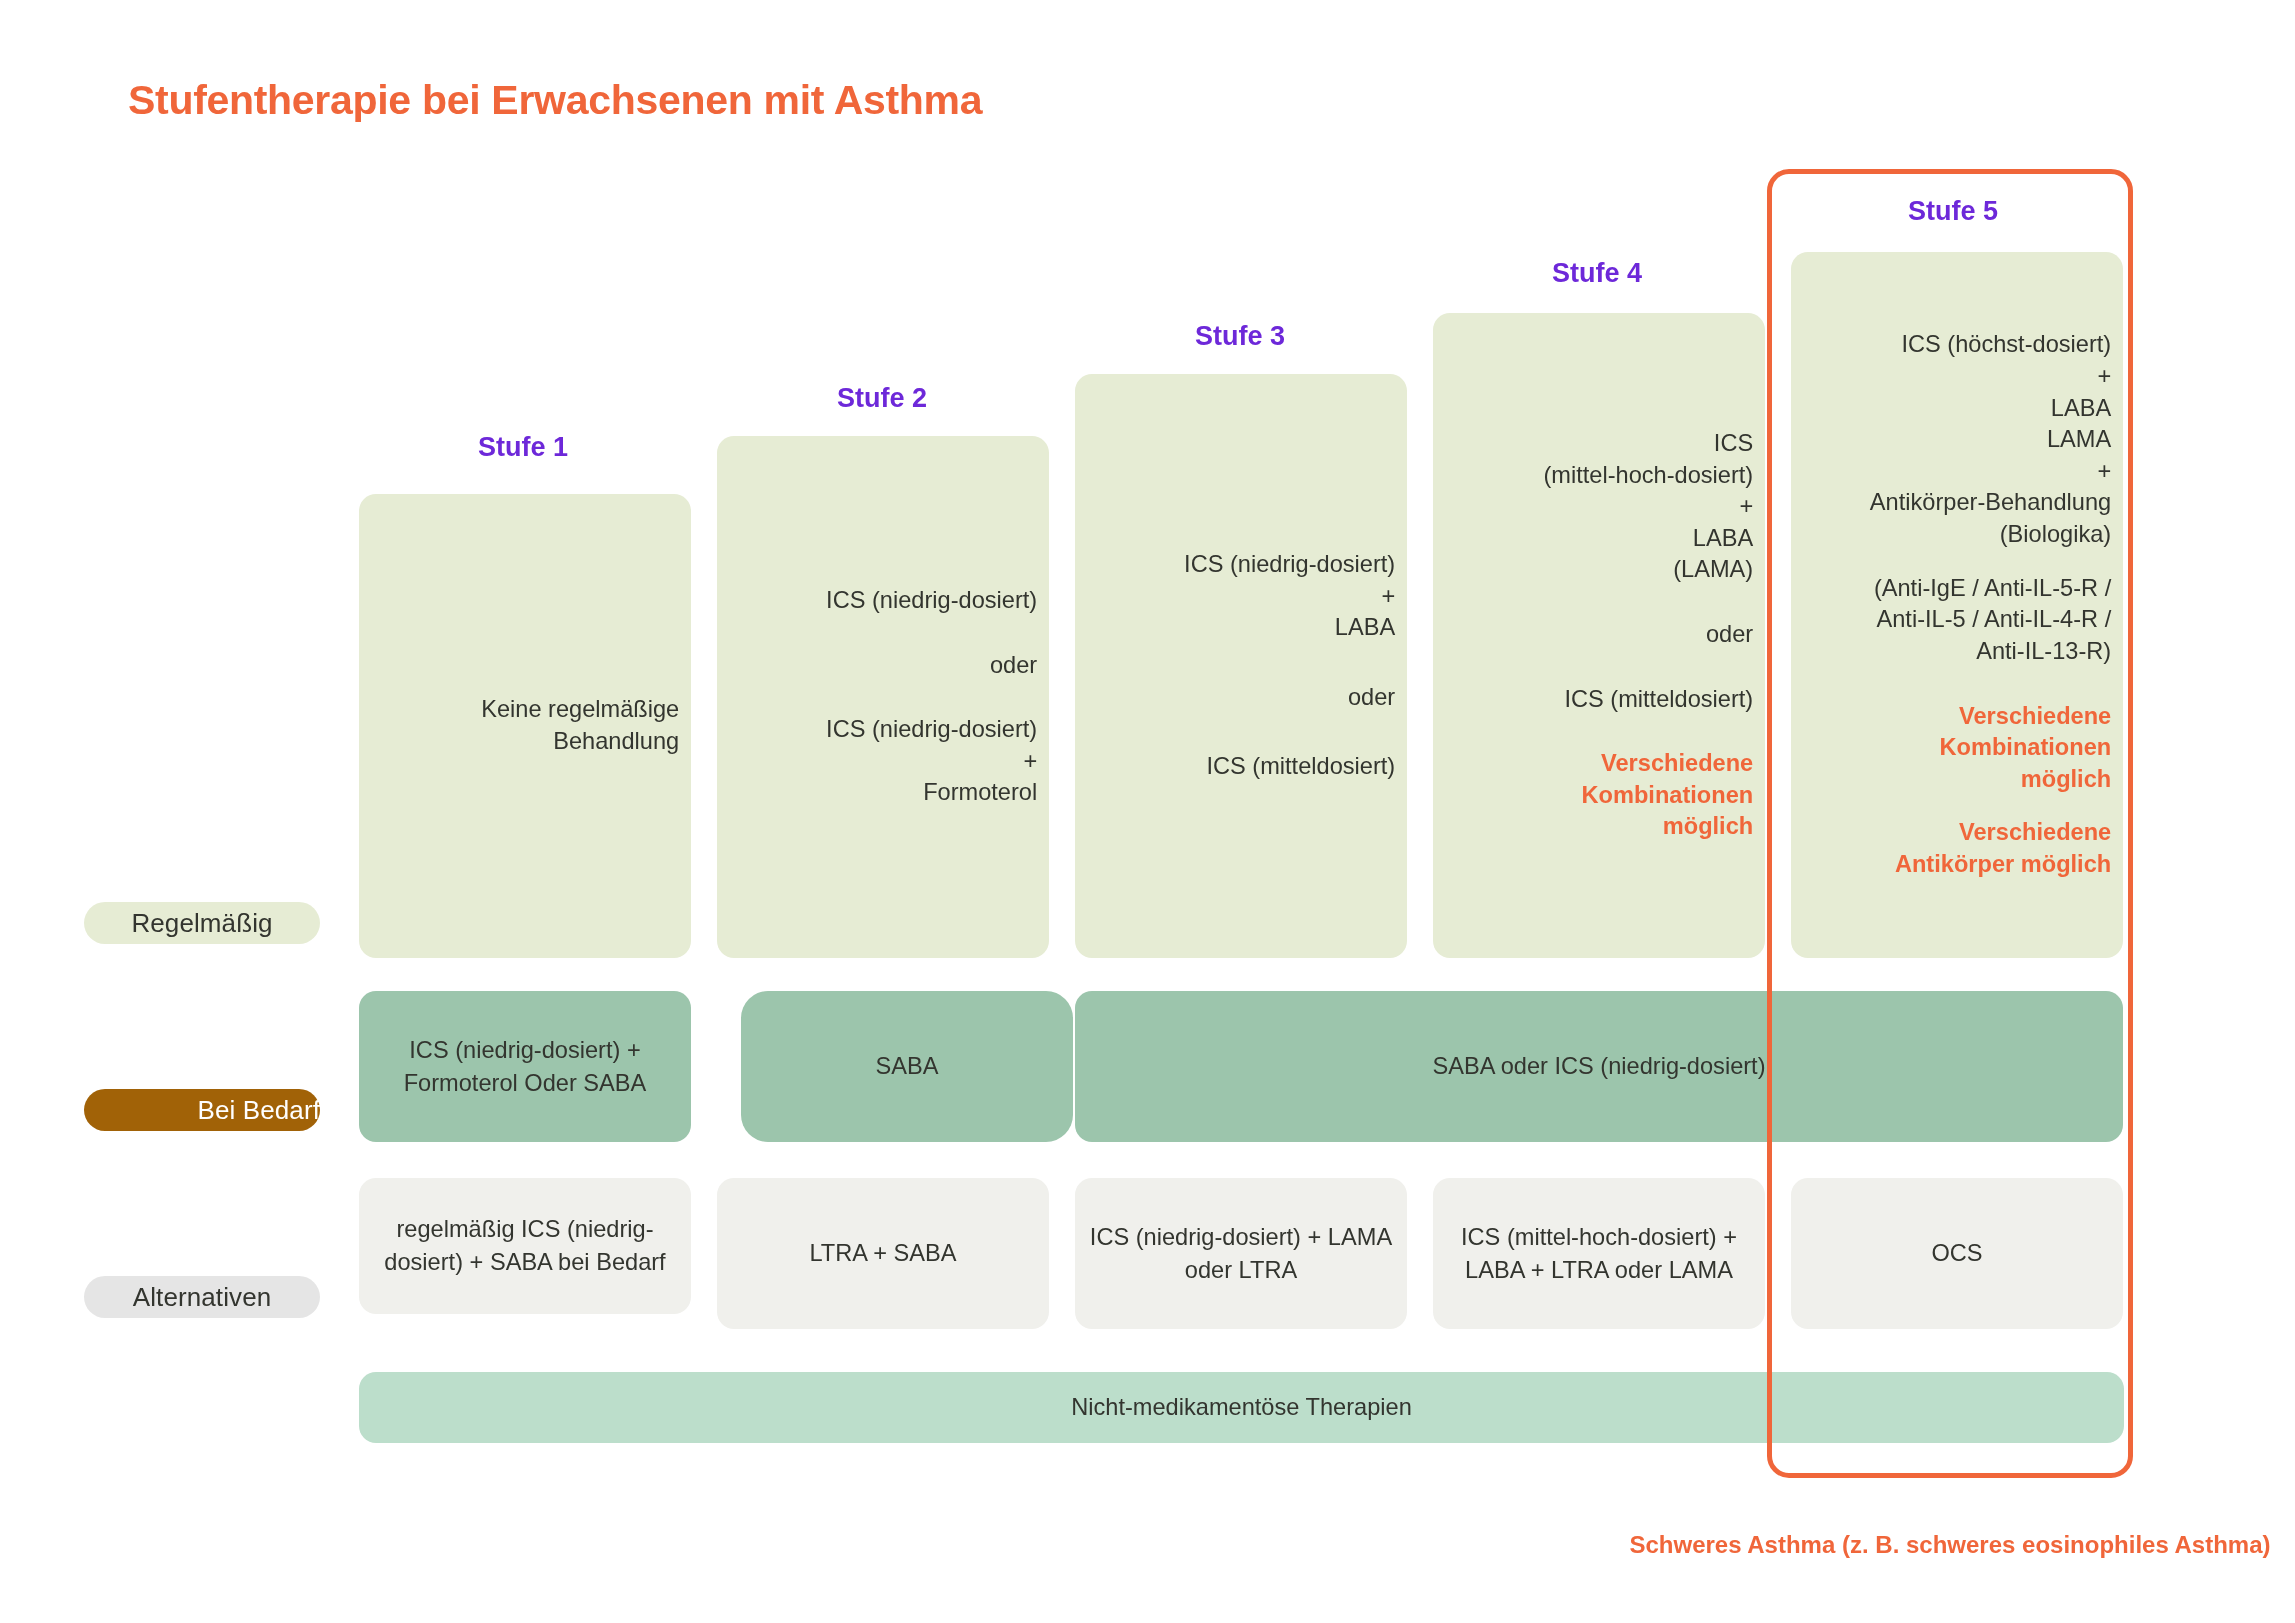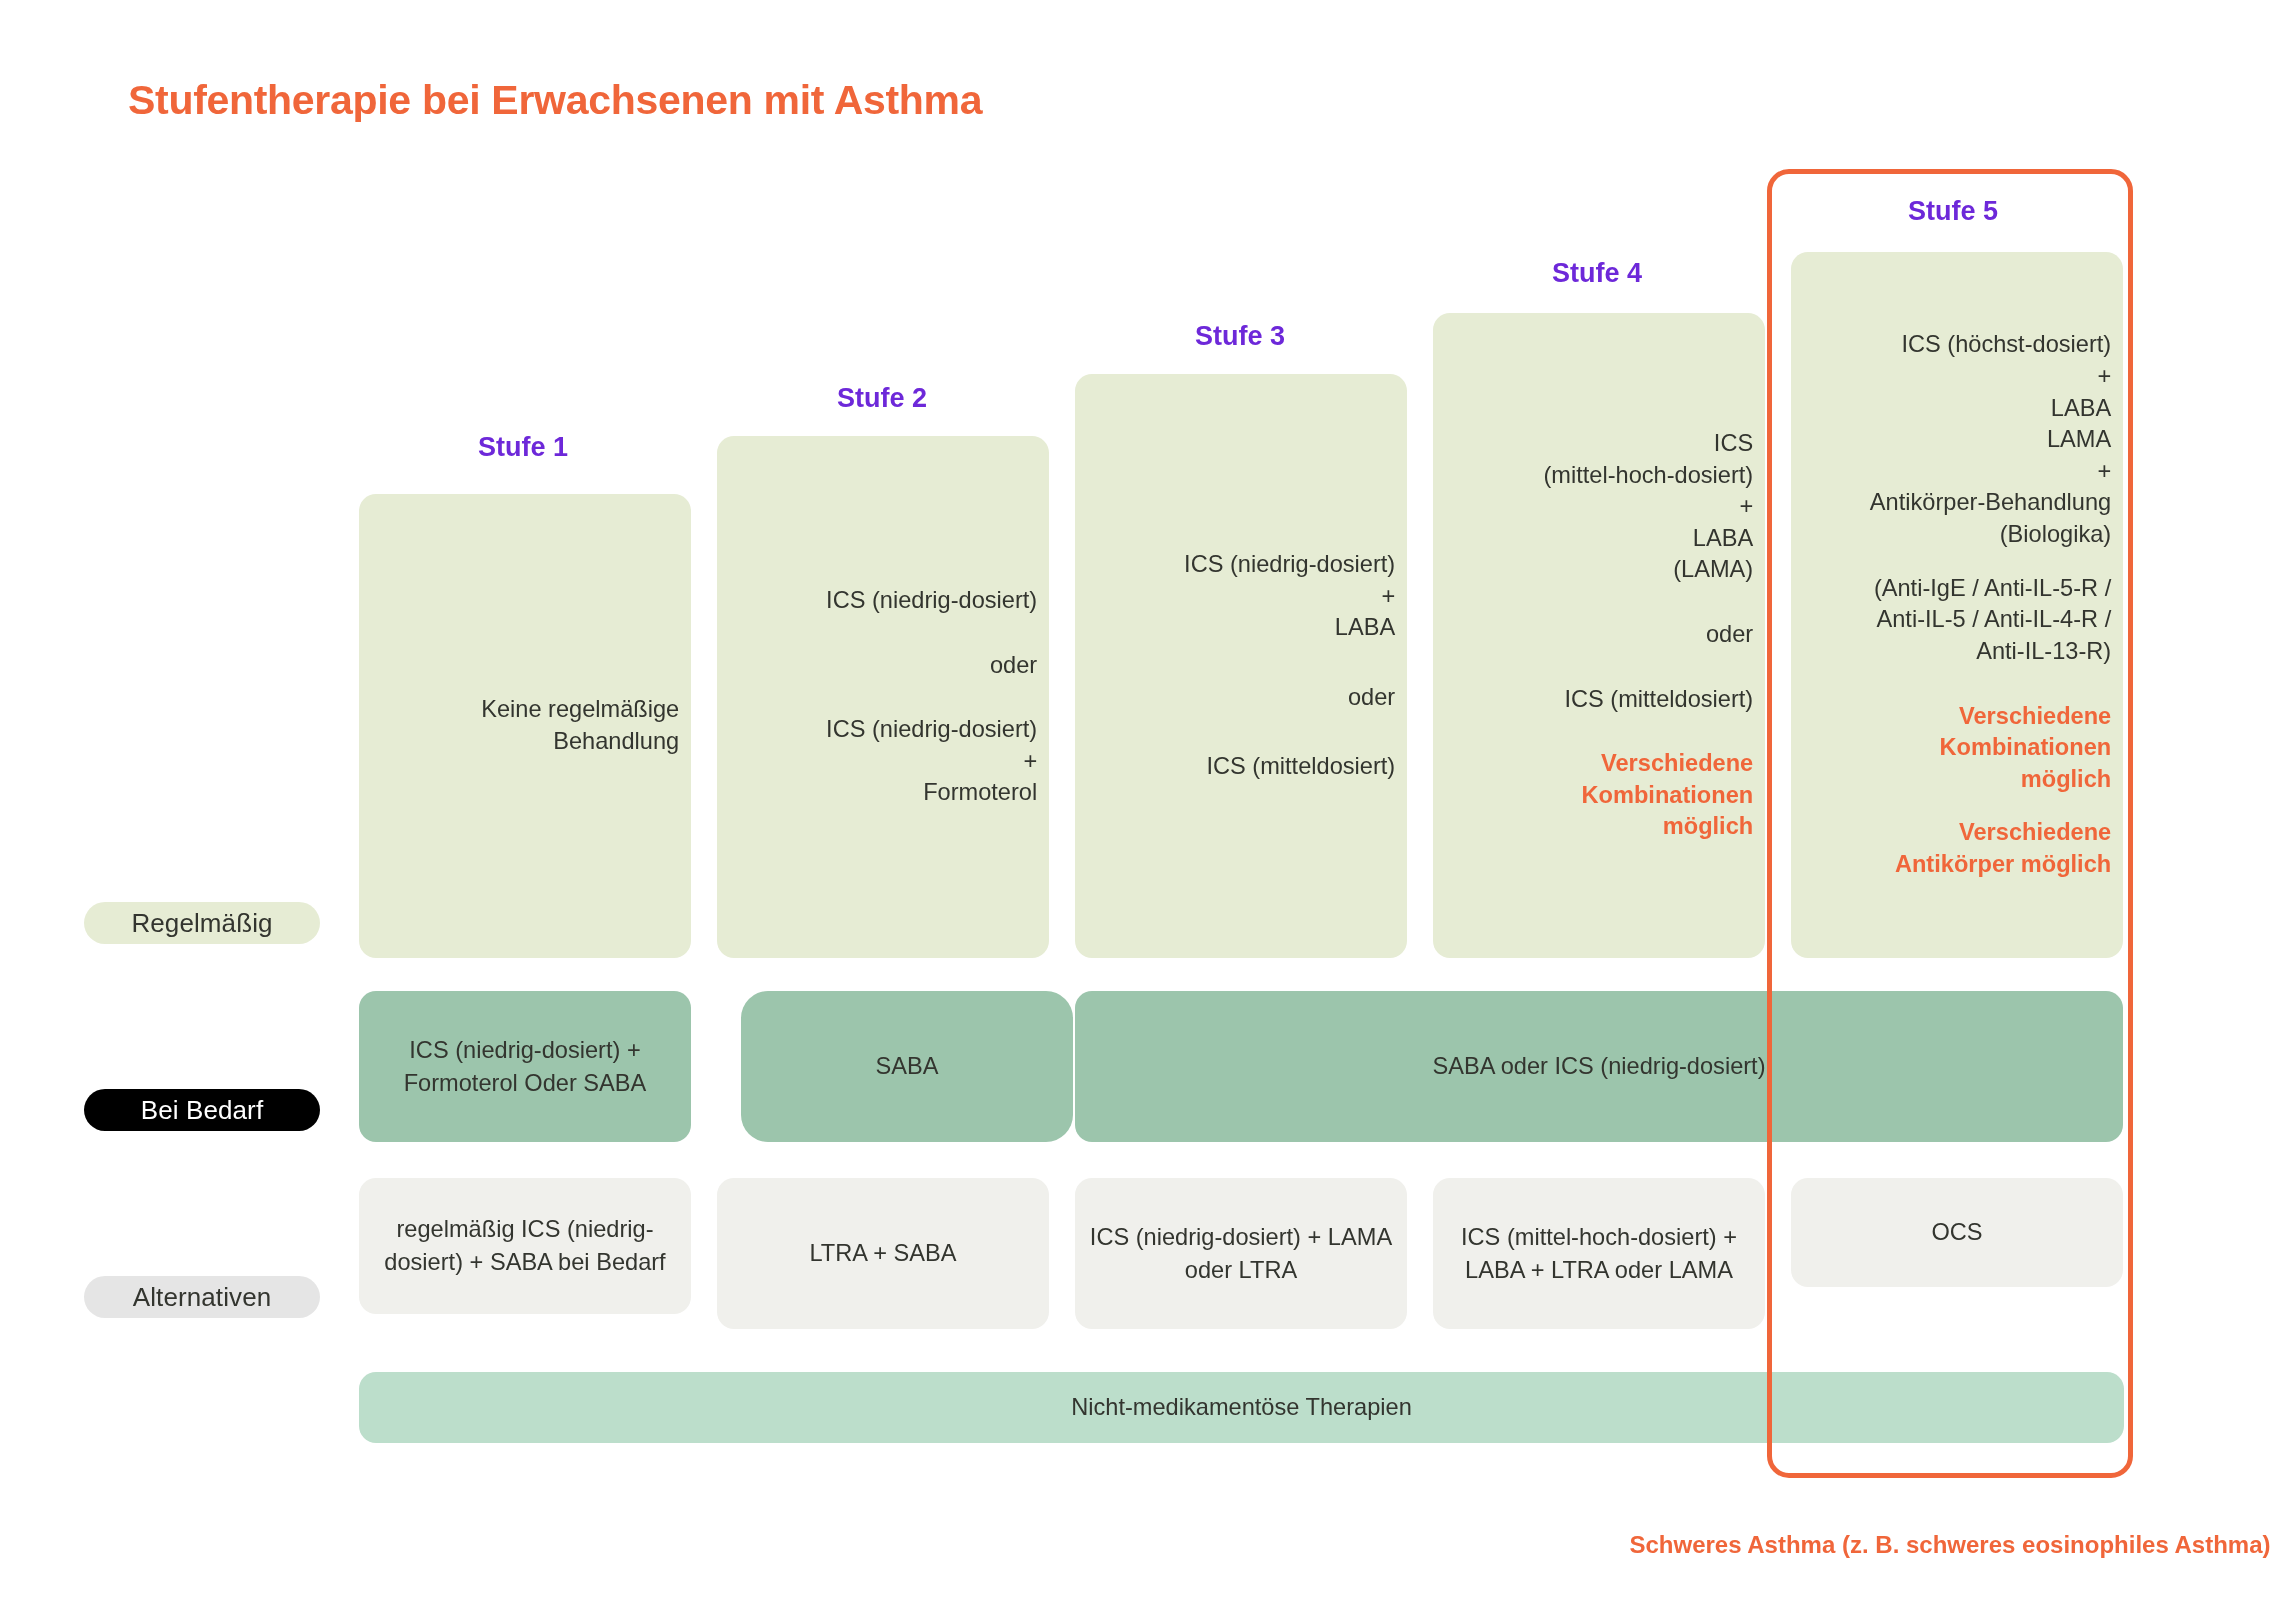--- a/index.html
+++ b/index.html
@@ -40,21 +40,21 @@
     align-items: center;
     justify-content: center;
     border-radius: 22px;
     font-size: 26px;
     letter-spacing: 0.1px;
     height: 42px;
     left: 84px;
     width: 236px;
   }
   .row-label.lbl-regel   { top: 902px; background: #E6ECD4; color: #33352f; }
-  .row-label.lbl-bedarf  { top: 1089px; background: #000000; color: #ffffff; }
+  .row-label.lbl-bedarf  { top: 1089px; background: #a16207; color: #ffffff; justify-content: flex-end; }
   .row-label.lbl-alt     { top: 1276px; background: #e5e5e5; color: #33352f; }
 
   
   .step-head {
     position: absolute;
     font-size: 27px;
     font-weight: bold;
     color: #6d28d9;
     text-align: center;
     white-space: nowrap;
@@ -297,21 +297,21 @@
 
   <div class="alt-card" style="left:1433px; top:1178px; width:332px; height:151px;">
     <div class="card-body">
       <span class="blk">ICS</span>
       <span class="blk">(mittel-hoch-dosiert)</span>
       <span class="blk">+ LABA + LTRA oder</span>
       <span class="blk">LAMA</span>
     </div>
   </div>
 
-  <div class="alt-card" style="left:1791px; top:1178px; width:332px; height:109px;">
+  <div class="alt-card" style="left:1791px; top:1178px; width:332px; height:151px;">
     <div class="card-body">
       <span class="blk">OCS</span>
     </div>
   </div>
 
   <div class="nonpharma" style="left:359px; top:1372px; width:1765px; height:71px;">
     <span>Nicht-medikamentöse Therapien</span>
   </div>
 
   <div class="severe-frame" style="left:1767px; top:169px; width:366px; height:1309px;"></div>

